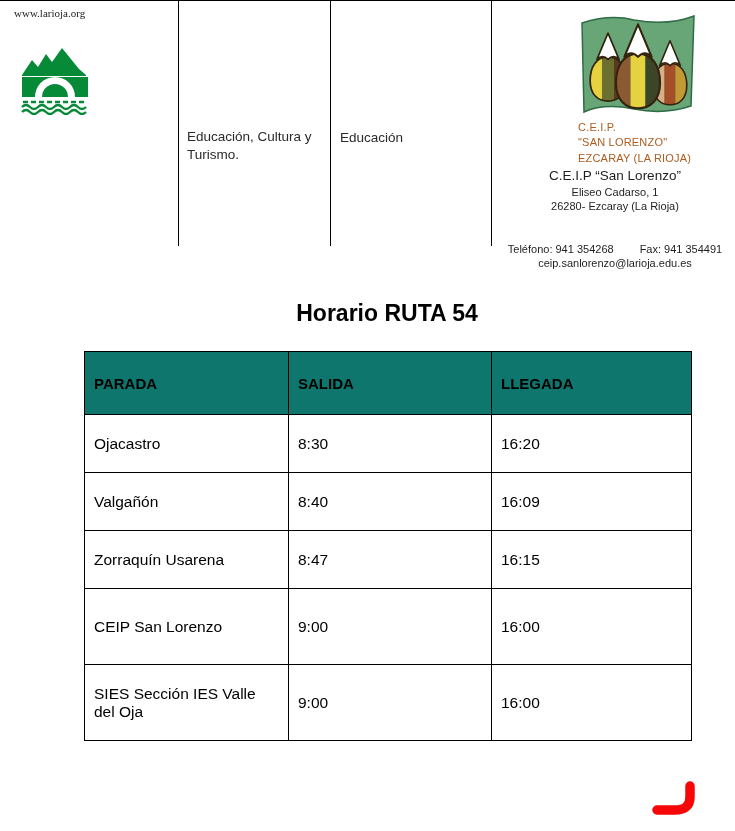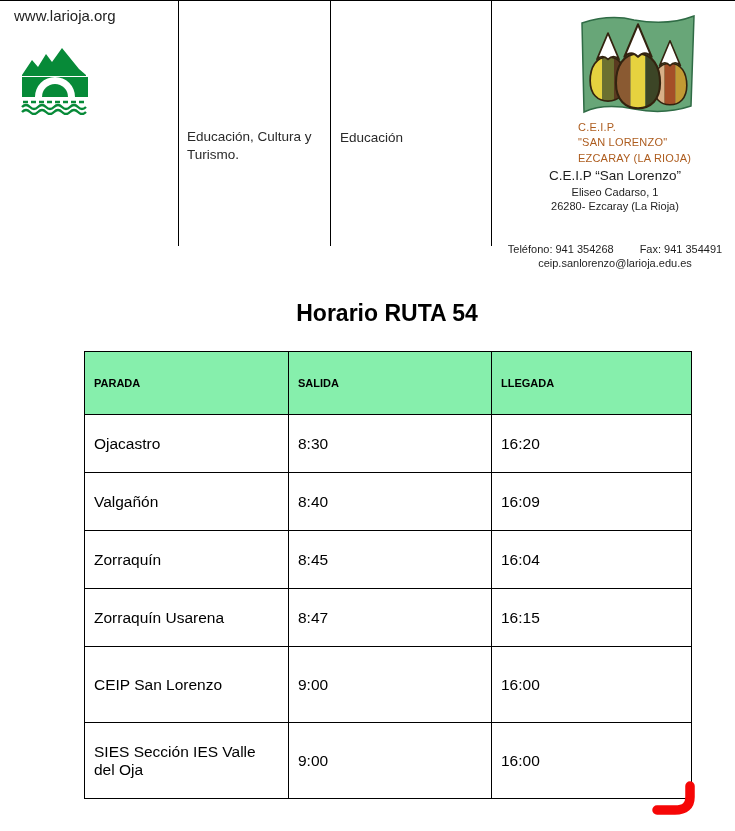--- a/index.html
+++ b/index.html
@@ -19,21 +19,21 @@
   }
   .vline {
     position: absolute; top: 0; width: 1px; height: 246px; background: #000;
   }
   .vline.v1 { left: 178px; }
   .vline.v2 { left: 330px; }
   .vline.v3 { left: 491px; }
 
   .website {
     position: absolute; left: 14px; top: 7px;
-    font-size: 15px; color: #222;
+    font-size: 11px; color: #222; font-family: Liberation Serif, serif;
   }
   .gov-logo { position: absolute; left: 20px; top: 45px; }
   .gov-name {
     position: absolute; left: 15px; top: 116px;
     font-size: 18px; font-weight: bold; color: #3d3d3d;
     line-height: 1.18; letter-spacing: 0.2px;
   }
   .dept {
     position: absolute; left: 187px; top: 128px; width: 140px;
     font-size: 13.5px; line-height: 1.35; color: #2a2a2a;
@@ -72,23 +72,23 @@
   table.schedule col.c2 { width: 203px; }
   table.schedule col.c3 { width: 200px; }
   table.schedule th, table.schedule td {
     border: 1px solid #000;
     padding: 2px 8px 2px 9px;
     vertical-align: middle;
     text-align: left;
     overflow: hidden;
   }
   table.schedule th {
-    background: #86efac;
+    background: #0f766e;
     height: 58px;
-    font-size: 11px; font-weight: bold;
+    font-size: 15px; font-weight: bold;
   }
   table.schedule tr.r-std  { height: 58px; }
   table.schedule tr.r-tall { height: 76px; padding-left: 31px; }
 
   .red-mark { position: absolute; left: 643px; top: 773px; }
 </style>
 </head>
 <body>
 
 <div class="page">
@@ -198,25 +198,20 @@
         <td>Ojacastro</td>
         <td>8:30</td>
         <td>16:20</td>
       </tr>
       <tr class="r-std">
         <td>Valgañón</td>
         <td>8:40</td>
         <td>16:09</td>
       </tr>
       <tr class="r-std">
-        <td>Zorraquín</td>
-        <td>8:45</td>
-        <td>16:04</td>
-      </tr>
-      <tr class="r-std">
         <td>Zorraquín Usarena</td>
         <td>8:47</td>
         <td>16:15</td>
       </tr>
       <tr class="r-tall">
         <td>CEIP San Lorenzo</td>
         <td>9:00</td>
         <td>16:00</td>
       </tr>
       <tr class="r-tall">

